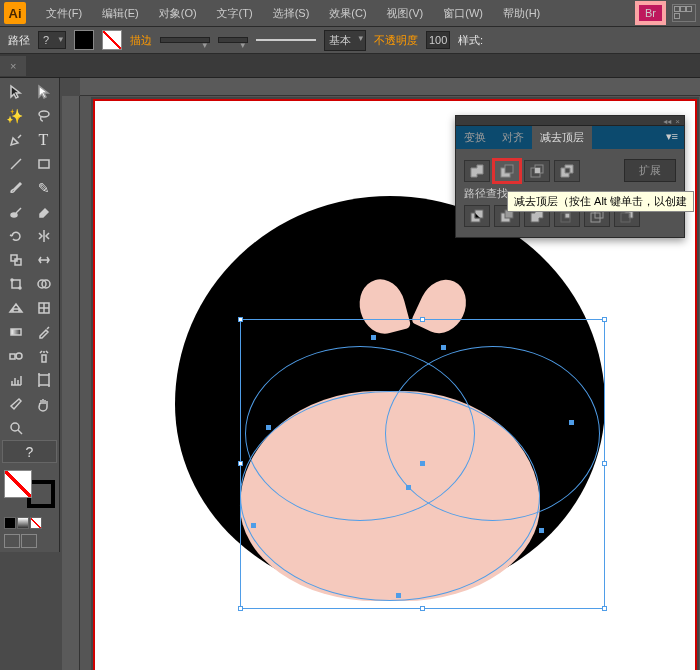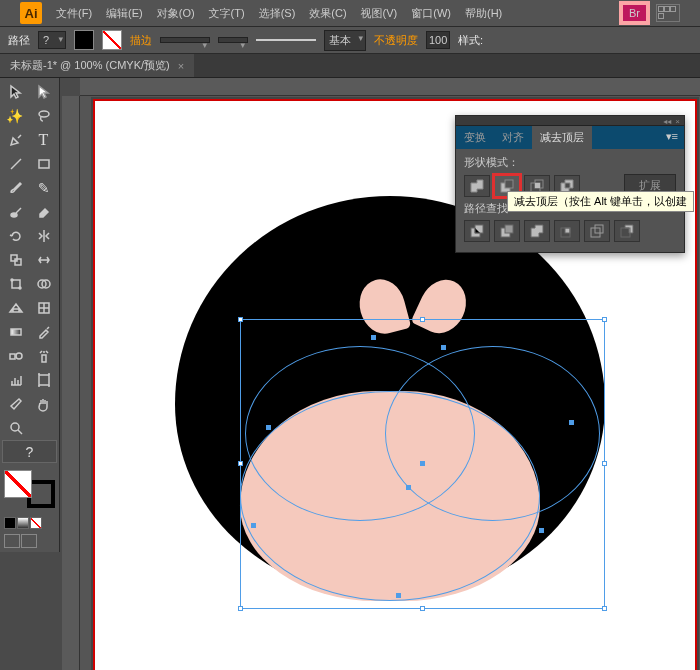--- a/index.html
+++ b/index.html
@@ -1,17 +1,17 @@
 <!DOCTYPE html>
 <html><head>
 <meta charset="utf-8">
 <style>
 *{box-sizing:border-box;margin:0;padding:0;font-family:"Microsoft YaHei",sans-serif;font-size:11px;color:#ccc;user-select:none}
 body{background:#4a4a4a;width:700px;height:670px;overflow:hidden;position:relative}
-.menubar{height:26px;background:#535353;display:flex;align-items:center;padding:0 20px;gap:2px}
+.menubar{height:26px;background:#535353;display:flex;align-items:center;padding:0 4px;gap:8px}
 .ai-logo{width:22px;height:22px;background:#ff9a00;color:#4a2800;font-weight:bold;font-size:13px;display:flex;align-items:center;justify-content:center;border-radius:2px;margin-right:6px}
 .menu-item{padding:3px 6px;cursor:pointer}
 .menubar-right{margin-left:auto;display:flex;gap:6px;align-items:center}
 .br-btn{background:#be185d;padding:2px 6px;border:4px solid #fca5a5}
 .grid-btn{width:24px;height:18px;border:1px solid #777;display:flex;flex-wrap:wrap;padding:1px}
 .grid-btn span{width:6px;height:6px;border:1px solid #999;margin:0}
 .optbar{height:28px;background:#535353;border-top:1px solid #2a2a2a;border-bottom:1px solid #2a2a2a;display:flex;align-items:center;padding:0 8px;gap:8px}
 .opt-lbl{color:#e8e8e8}
 .opt-swatch{width:20px;height:20px;background:#000;border:1px solid #888}
 .opt-swatch.none{background:linear-gradient(to top right,white 0%,white 45%,red 45%,red 55%,white 55%)}
@@ -96,21 +96,20 @@
   <div class="opt-sel" style="width:30px"></div>
   <span class="opt-line"></span>
   <div class="opt-sel">基本</div>
   <span class="opt-orange">不透明度</span>
   <input class="opt-input" value="100%" style="">
   <span class="opt-lbl">样式:</span>
 </div>
 
 <div class="tabbar">
   <div class="doc-tab">
-    <span>未标题-1* @ 100% (CMYK/预览)</span>
     <span class="x">×</span>
   </div>
 </div>
 
 <div class="toolbox">
   <div class="tool">
       <svg viewBox="0 0 16 16">
         <path d="M3 2l0 11 3-3 2 4 2-1-2-4 4 0z" fill="#222" stroke="#ccc"></path>
       </svg>
     </div>
@@ -317,21 +316,20 @@
       <span>◂◂</span>
       <span>×</span>
     </div>
   <div class="panel-tabs">
     <div class="panel-tab">变换</div>
     <div class="panel-tab">对齐</div>
     <div class="panel-tab active">减去顶层</div>
     <div class="panel-menu">▾≡</div>
   </div>
   <div class="panel-body">
-    <div>形状模式：</div>
     <div class="panel-row">
       <div class="pf-btn">
           <svg viewBox="0 0 14 14">
             <path d="M1 4h6v-3h6v9h-6v3h-6z" fill="#bbb" stroke="#888"></path>
           </svg>
         </div>
       <div class="pf-btn hl">
           <svg viewBox="0 0 14 14">
             <rect x="1" y="4" width="9" height="9" fill="#bbb" stroke="#888"></rect>
             <rect x="5" y="1" width="8" height="8" fill="#535353" stroke="#888"></rect>

